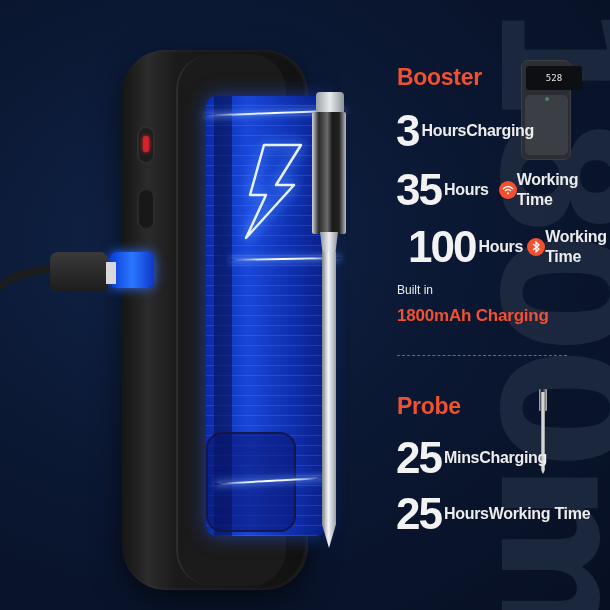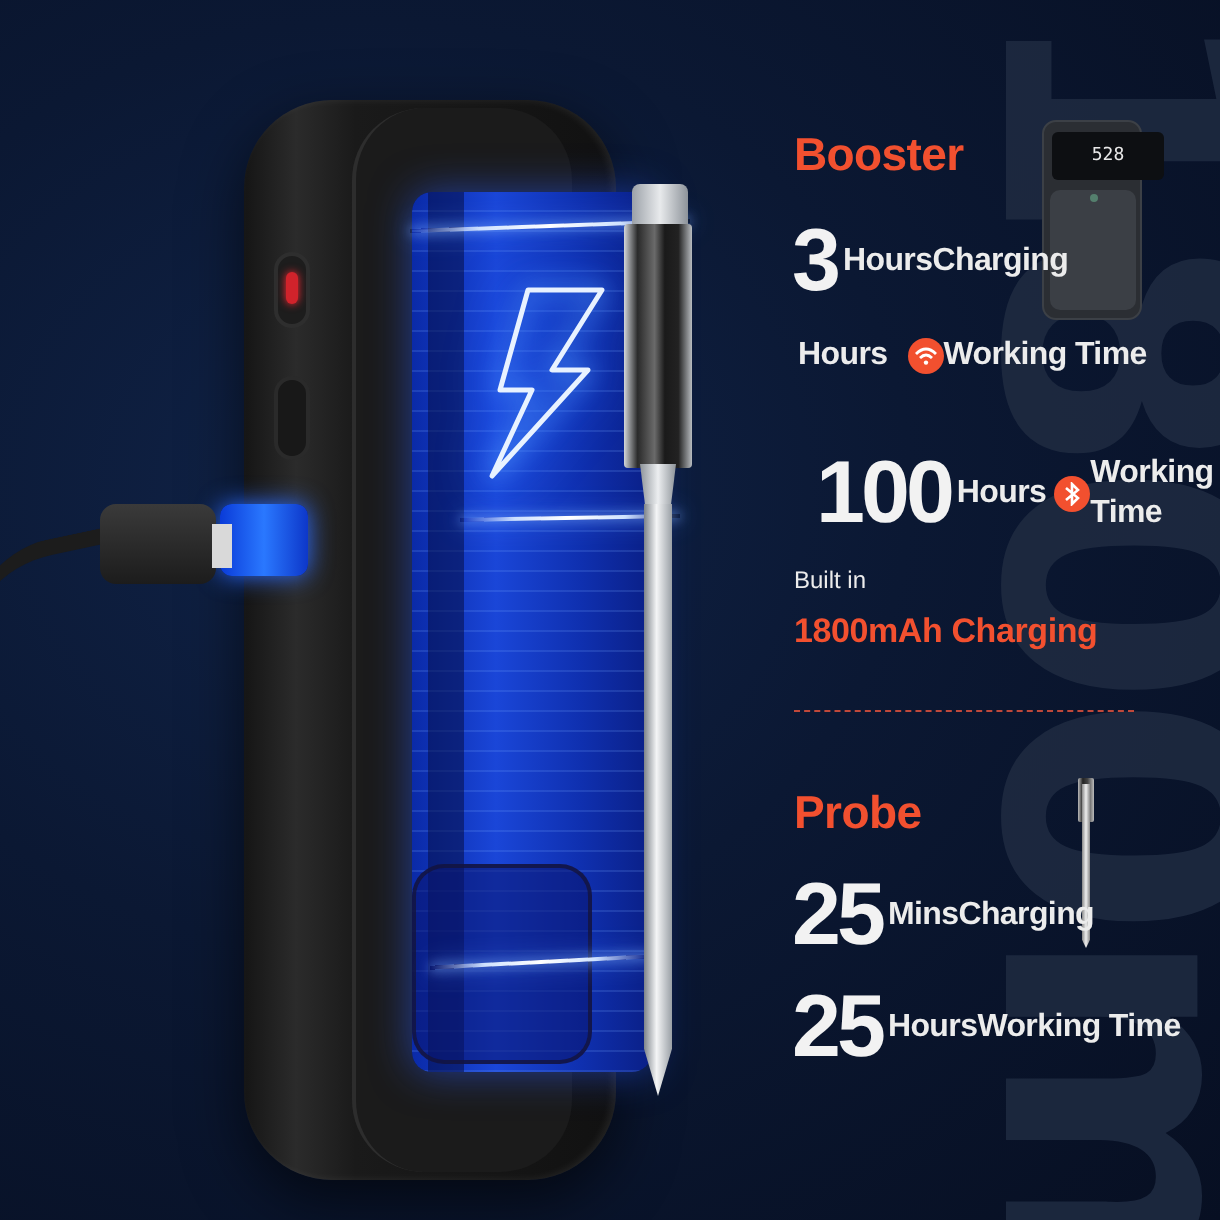--- a/index.html
+++ b/index.html
@@ -226,20 +226,21 @@
 
 <div class="stat" style="top:109px;">
   <span class="num">3</span>
   <div class="lbl">
     <span>Hours</span>
     <span>Charging</span>
   </div>
 </div>
 
 <div class="stat" style="top:168px;">
+  <span class="num">35</span>
   <div class="lbl">
     <div class="row">
       <span>Hours</span>
       <span class="badge-icon">
         <svg width="12" height="10" viewBox="0 0 12 10">
             <path d="M1 4 Q6 -1 11 4" stroke="#fff" stroke-width="1.4" fill="none"></path>
             <path d="M3 6 Q6 3 9 6" stroke="#fff" stroke-width="1.4" fill="none"></path>
             <circle cx="6" cy="8.3" r="1.1" fill="#fff"></circle>
           </svg>
       </span>

